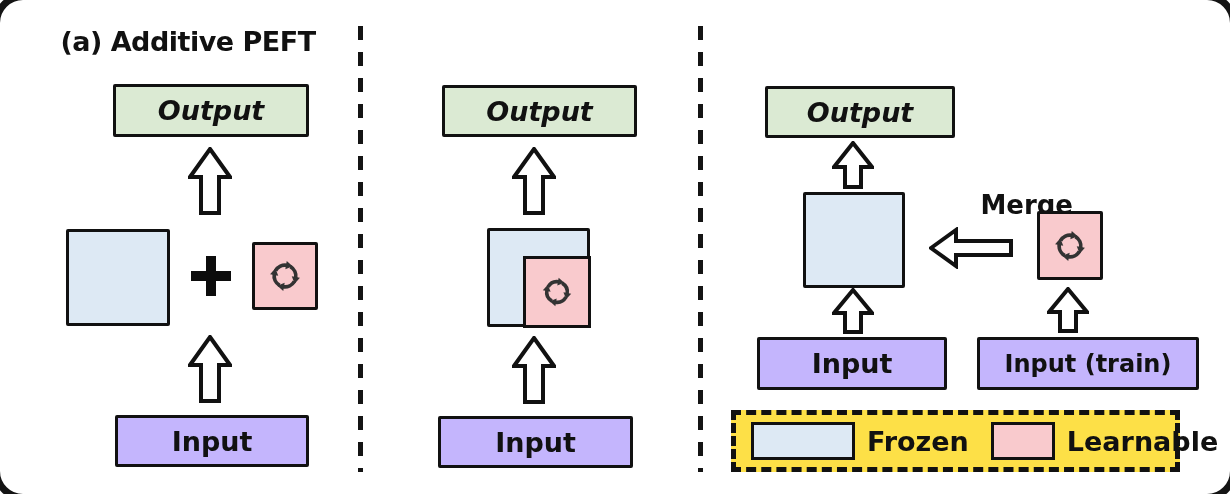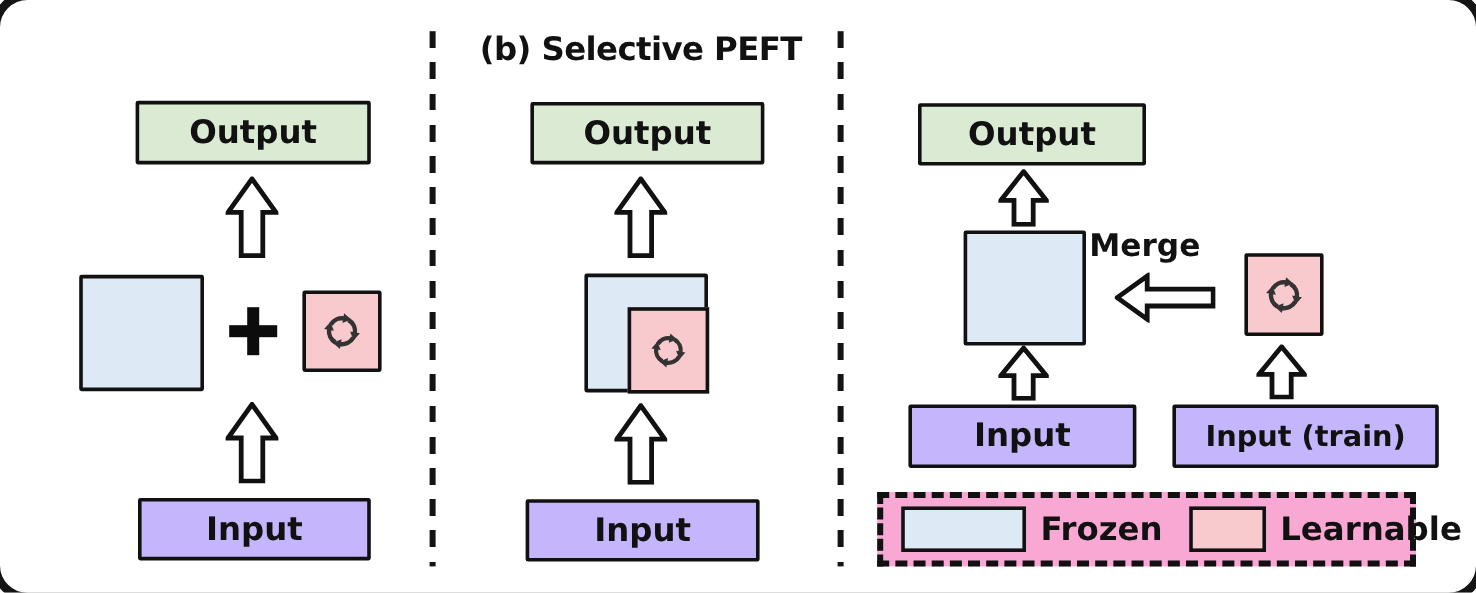--- a/index.html
+++ b/index.html
@@ -42,21 +42,21 @@
     box-sizing: border-box;
     border: 3.5px solid #111111;
     border-radius: 2px;
     display: flex;
     align-items: center;
     justify-content: center;
     font-size: 27px;
     font-weight: bold;
     white-space: nowrap;
   }
-  .box.output { background: #dbead3; }
+  .box.output { background: #dbead3; font-style: italic; }
   .box.input  { background: #c4b5fd; }
   .box.small-label { font-size: 24px; }
 
   .square {
     position: absolute;
     box-sizing: border-box;
     border: 3.5px solid #111111;
     border-radius: 2px;
     display: flex;
     align-items: center;
@@ -110,21 +110,21 @@
     white-space: nowrap;
   }
 
   .legend {
     position: absolute;
     box-sizing: border-box;
     border: 5px dashed #111111;
     display: flex;
     align-items: center;
     padding-left: 15px;
-    background: #f9a8d4;
+    background: #fde047;
   }
   .legend .swatch {
     box-sizing: border-box;
     border: 3.5px solid #111111;
     height: 38px;
     flex: none;
   }
   .legend .swatch.frozen    { width: 104px; background: #dde9f4; }
   .legend .swatch.learnable { width: 64px;  background: #f9cacd; }
   .legend .legend-label {
@@ -135,20 +135,21 @@
   }
   .legend .legend-label.first { margin-right: 22px; }
 </style>
 </head>
 <body>
 
 <div class="canvas">
   <div class="corner-frame"></div>
 
   <section class="panel">
+    <h2 class="panel-title" style="left:38px; top:26px; width:300px;">(a) Additive PEFT</h2>
 
     <div class="box output" style="left:113px; top:84px; width:196px; height:53px;">
       <span>Output</span>
     </div>
 
     <svg class="abs block-arrow" style="left:188px; top:147px;" width="44" height="68" viewBox="0 0 44 68">
       <polygon points="22,2 42,30 31,30 31,66 13,66 13,30 2,30"></polygon>
     </svg>
 
     <div class="square frozen" style="left:66px; top:229px; width:104px; height:97px;"></div>
@@ -176,21 +177,20 @@
     </svg>
 
     <div class="box input" style="left:115px; top:415px; width:194px; height:52px;">
       <span>Input</span>
     </div>
   </section>
 
   <div class="separator" style="left:358px; top:26px; height:446px;"></div>
 
   <section class="panel">
-    <h2 class="panel-title" style="left:384px; top:26px; width:300px;">(b) Selective PEFT</h2>
 
     <div class="box output" style="left:442px; top:85px; width:195px; height:52px;">
       <span>Output</span>
     </div>
 
     <svg class="abs block-arrow" style="left:512px; top:147px;" width="44" height="68" viewBox="0 0 44 68">
       <polygon points="22,2 42,30 31,30 31,66 13,66 13,30 2,30"></polygon>
     </svg>
 
     <div class="square frozen" style="left:487px; top:228px; width:103px; height:99px;">
@@ -224,21 +224,21 @@
     <div class="box output" style="left:765px; top:86px; width:190px; height:52px;">
       <span>Output</span>
     </div>
 
     <svg class="abs block-arrow" style="left:832px; top:141px;" width="42" height="48" viewBox="0 0 42 48">
       <polygon points="21,2 40,26 29,26 29,46 13,46 13,26 2,26"></polygon>
     </svg>
 
     <div class="square frozen" style="left:803px; top:192px; width:102px; height:96px;"></div>
 
-    <div class="merge-label" style="left:899px; top:190px; width:110px;">Merge</div>
+    <div class="merge-label" style="left:963px; top:190px; width:110px;text-align:right;">Merge</div>
 
     <svg class="abs block-arrow" style="left:929px; top:227px;" width="84" height="42" viewBox="0 0 84 42">
       <polygon points="2,21 27,3 27,14 82,14 82,28 27,28 27,39"></polygon>
     </svg>
 
     <div class="square learnable" style="left:1037px; top:211px; width:66px; height:69px;">
       <svg class="cycle-icon" width="40" height="40" viewBox="0 0 48 48">
         <path class="arc" d="M 30.5,12.74 A 13,13 0 0 1 36.8,26.26"></path>
         <path class="arc" d="M 35.26,30.5 A 13,13 0 0 1 21.74,36.8"></path>
         <path class="arc" d="M 17.5,35.26 A 13,13 0 0 1 11.2,21.74"></path>

